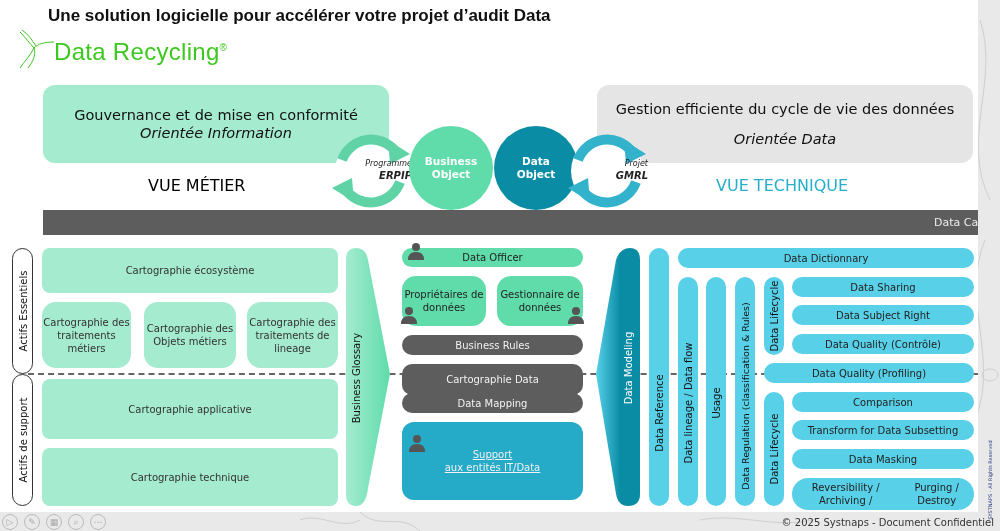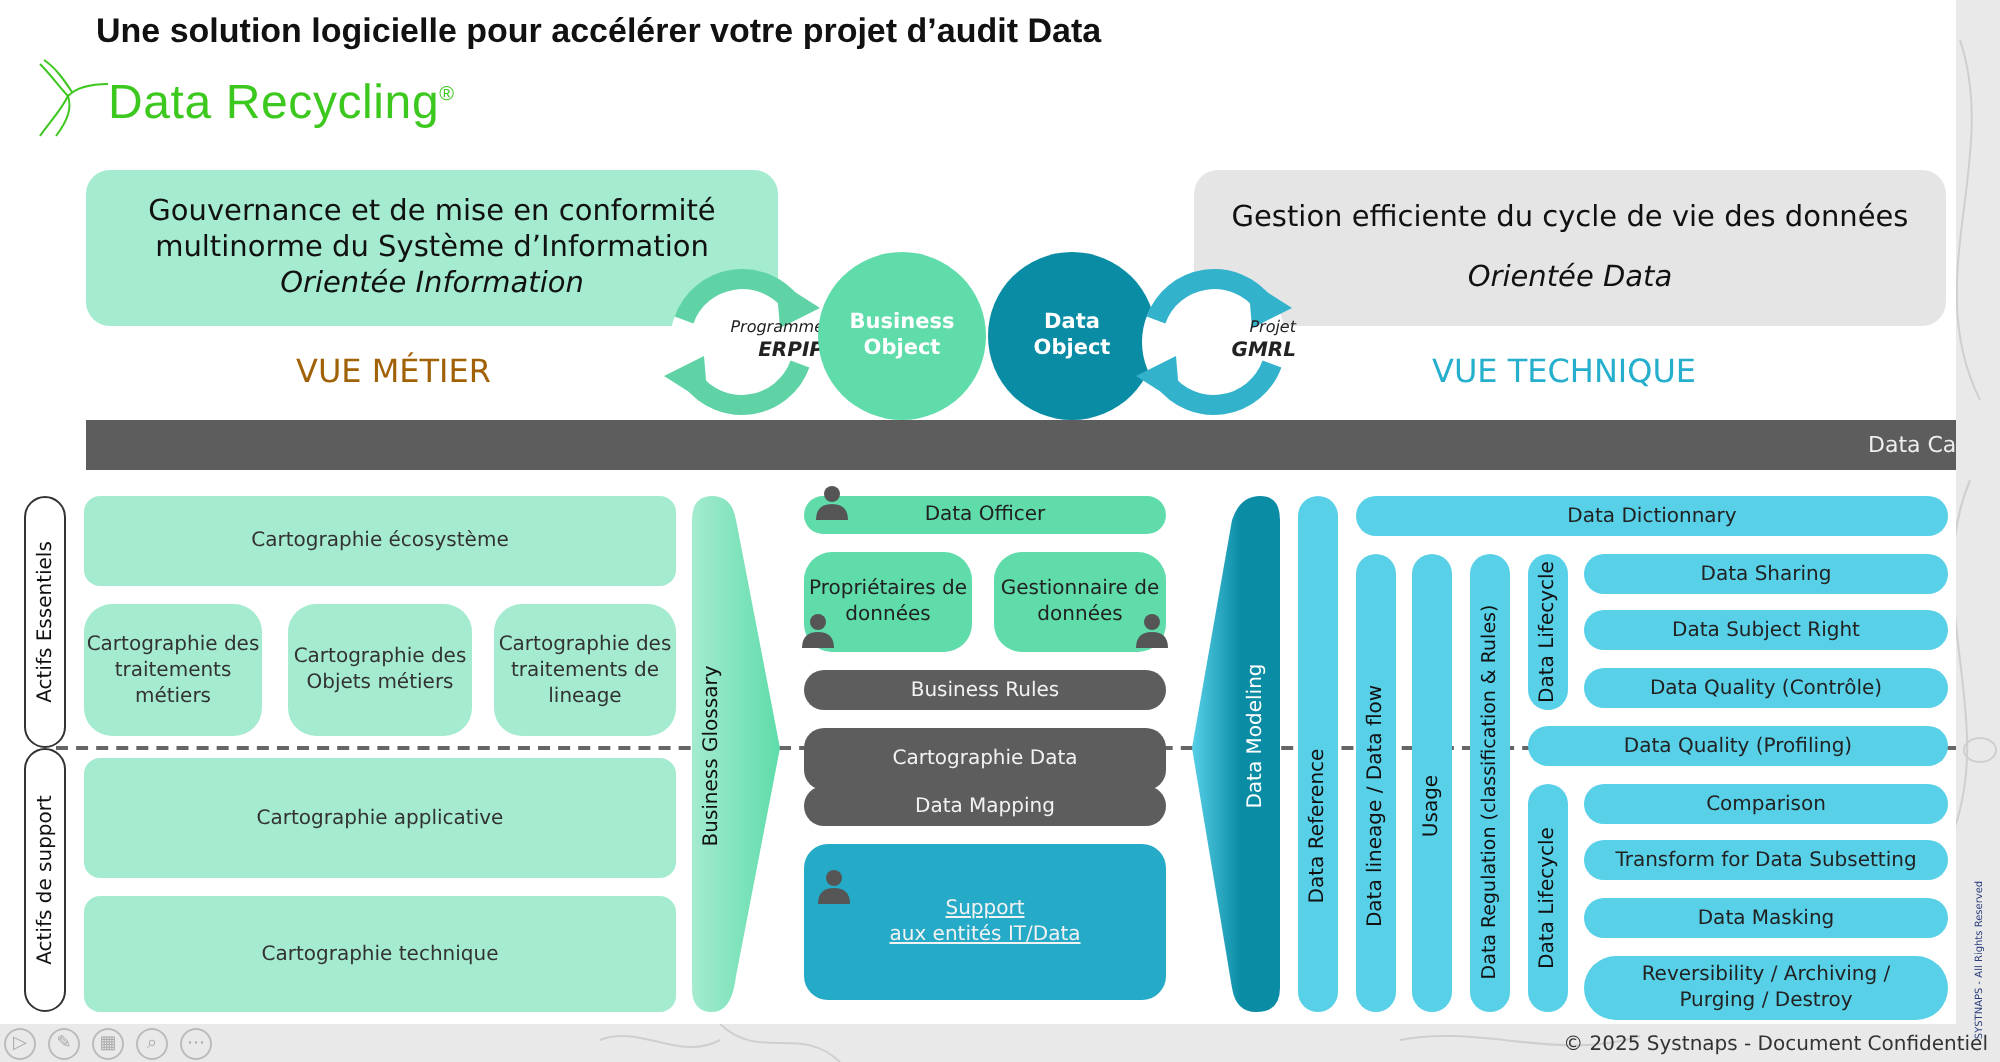--- a/index.html
+++ b/index.html
@@ -31,21 +31,21 @@
 
   .top-box {
     border-radius: 12px; text-align: center; color: #111;
     display: flex; flex-direction: column; justify-content: center; align-items: center;
   }
   .gov-box { left: 43px; top: 85px; width: 346px; height: 78px; background: #a4ebd0; }
   .gest-box { left: 597px; top: 85px; width: 376px; height: 78px; background: #e5e5e5; }
   .top-box .t { font-size: 14.5px; line-height: 18px; }
   .top-box .s { font-size: 14.5px; font-style: italic; line-height: 18px; }
   .gest-box .t { margin-bottom: 12px; }
-  .vue { font-size: 16px; color: #a16207; white-space: nowrap; }
+  .vue { font-size: 16px; color: #000000; white-space: nowrap; }
   .vue-metier { left: 148px; top: 176px; }
   .vue-tech { left: 716px; top: 176px; color: #26aecd; }
 
   .circle {
     border-radius: 50%; display: flex; flex-direction: column;
     align-items: center; justify-content: center; color: #fff;
     font-size: 10.5px; font-weight: bold; line-height: 13px; text-align: center;
   }
   .bo { left: 409px; top: 126px; width: 84px; height: 84px; background: #5fdcaa; }
   .do { left: 494px; top: 126px; width: 84px; height: 84px; background: #0b8ca5; }
@@ -114,21 +114,20 @@
       <path d="M6 4 C 12 10, 16 16, 20 20 C 24 16, 30 14, 40 14"></path>
       <path d="M20 20 C 16 28, 10 34, 6 40"></path>
       <path d="M20 20 C 22 26, 20 32, 14 40"></path>
       <path d="M8 2 C 14 6, 18 12, 22 18"></path>
     </g>
   </svg>
   <div class="abs logo-text"><span>Data Recycling</span><sup>®</sup></div>
 
   <div class="abs top-box gov-box">
     <div class="t">Gouvernance et de mise en conformité</div>
-    <div class="t">multinorme du Système d’Information</div>
     <div class="s">Orientée Information</div>
   </div>
   <div class="abs vue vue-metier">VUE MÉTIER</div>
 
   <div class="abs top-box gest-box">
     <div class="t">Gestion efficiente du cycle de vie des données</div>
     <div class="s">Orientée Data</div>
   </div>
   <div class="abs vue vue-tech">VUE TECHNIQUE</div>
 
@@ -286,21 +285,21 @@
   <div class="abs cyan-h" style="left:792px;top:334px;width:182px;height:20px;">Data Quality (Contrôle)</div>
 
   <div class="abs cyan-h" style="left:764px;top:363px;width:210px;height:20px;">Data Quality (Profiling)</div>
 
   <div class="abs cyan-v" style="left:764px;top:392px;width:20px;height:114px;">
     <span class="vtext">Data Lifecycle</span>
   </div>
   <div class="abs cyan-h" style="left:792px;top:392px;width:182px;height:20px;">Comparison</div>
   <div class="abs cyan-h" style="left:792px;top:420px;width:182px;height:20px;">Transform for Data Subsetting</div>
   <div class="abs cyan-h" style="left:792px;top:449px;width:182px;height:20px;">Data Masking</div>
-  <div class="abs cyan-h" style="left:792px;top:478px;width:182px;height:32px;border-radius:16px;flex-direction:column;">
+  <div class="abs cyan-h" style="left:792px;top:478px;width:182px;height:32px;border-radius:16px;flex-direction:row;">
     <span>Reversibility / Archiving /</span>
     <span>Purging / Destroy</span>
   </div>
 
 </div>
 
 <div class="abs rights">
   <span class="vtext">SYSTNAPS - All Rights Reserved</span>
 </div>
 

